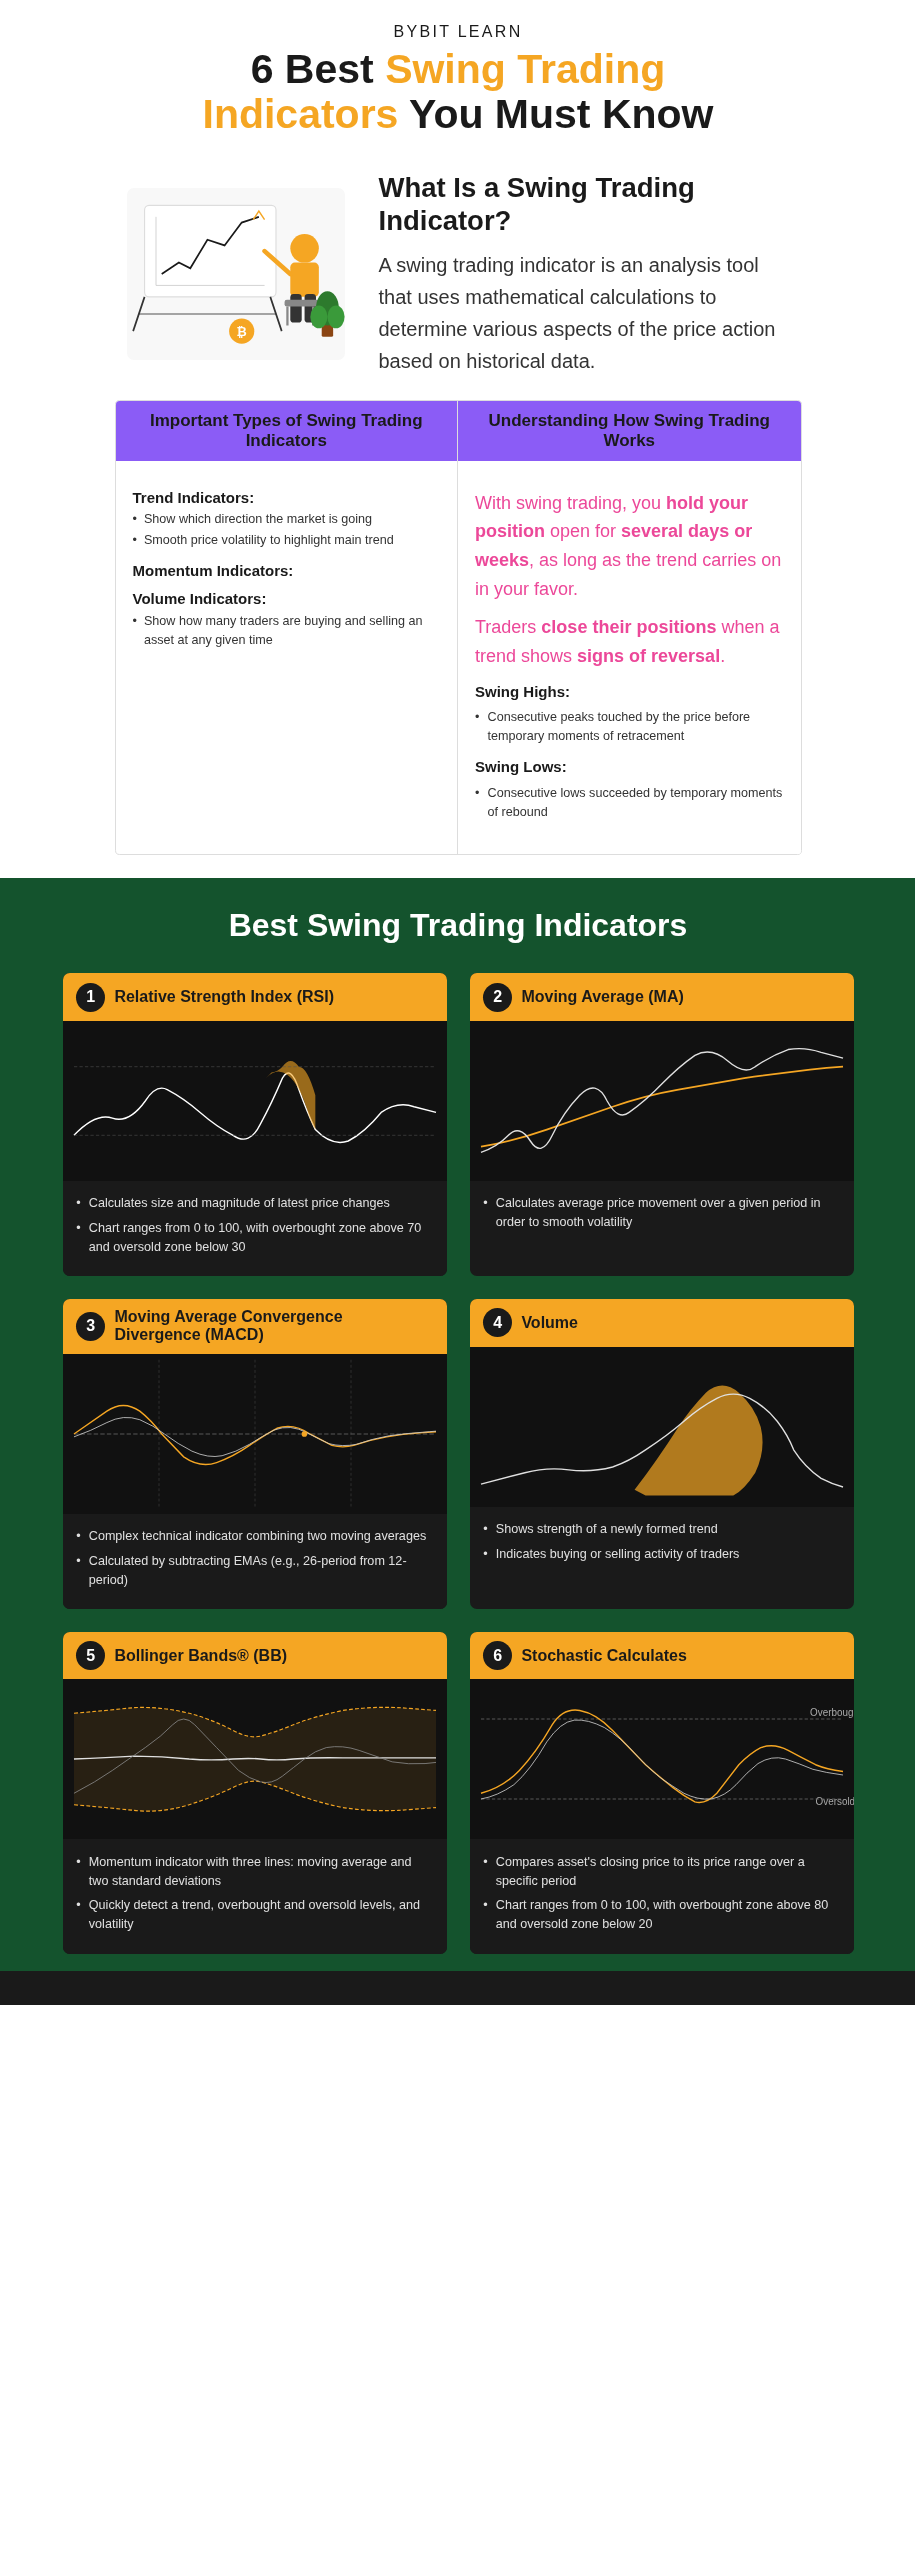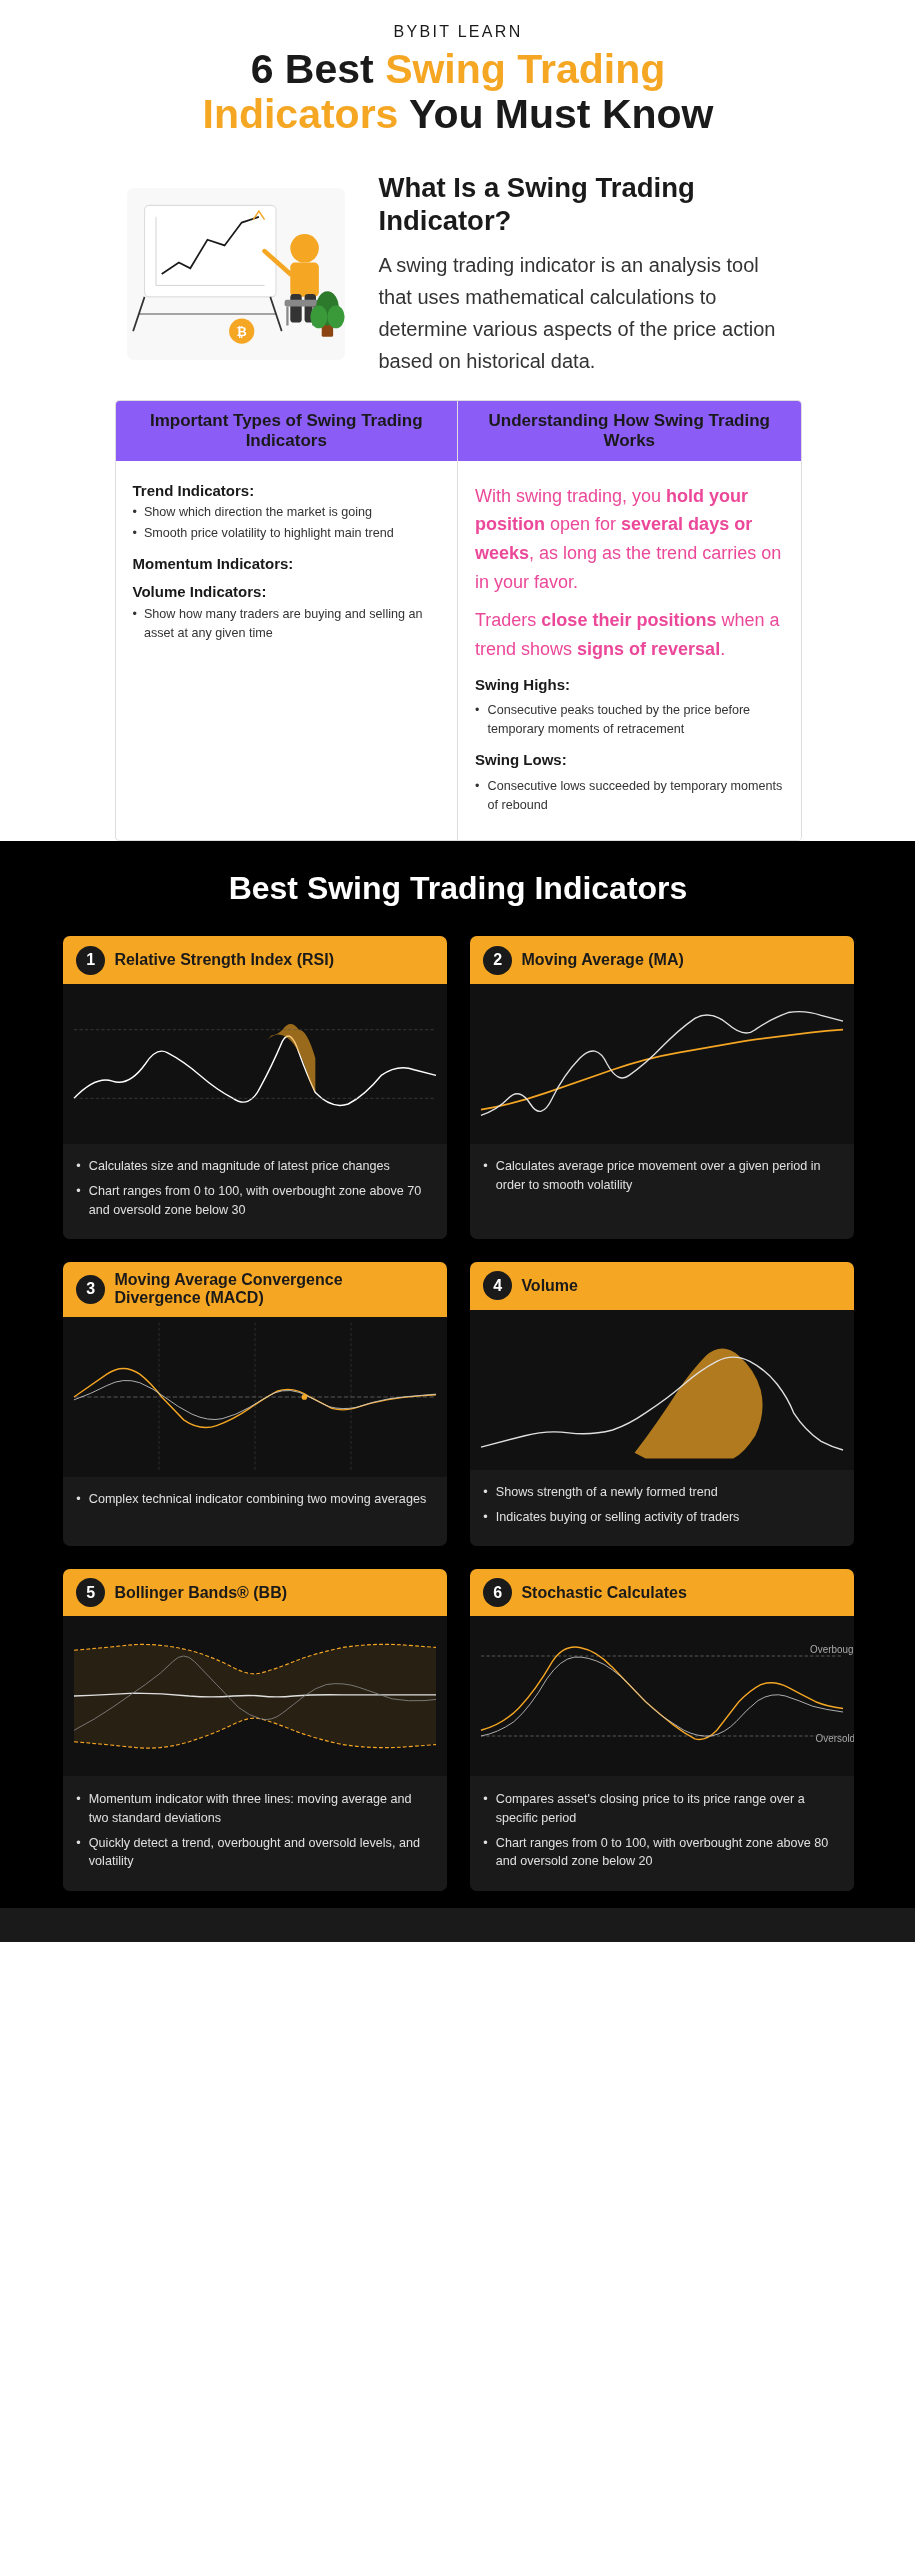--- a/index.html
+++ b/index.html
@@ -92,21 +92,21 @@
       background: #8b5cf6;
       padding: 10px 17px;
       text-align: center;
     }
     .info-col-header h3 {
       font-size: 17px;
       font-weight: 900;
       color: #1a1a1a;
     }
     .info-col-body {
-      padding: 21px 17px;
+      padding: 28px 17px;
       background: #fff;
       min-height: 172px;
     }
     .info-col-body .indicator-type {
       margin-bottom: 11.4px;
     }
     .info-col-body .indicator-type h4 {
       font-size: 15px;
       font-weight: 900;
       color: #1a1a1a;
@@ -142,22 +142,23 @@
     .info-col-body .swing-heading {
       font-size: 15px;
       font-weight: 900;
       color: #1a1a1a;
       margin-bottom: 4.6px;
       margin-top: 9.2px;
     }
 
     
     .best-section {
-      background: #000000;
+      background: #14532d;
       padding: 29px 0 17px;
+      margin-top: 23px;
     }
     .best-section h2 {
       text-align: center;
       font-size: 32px;
       font-weight: 900;
       color: #fff;
       margin-bottom: 29px;
     }
 
     .indicators-grid {
@@ -426,20 +427,21 @@
           <path d="M20,140 Q50,120 80,100 Q110,80 140,100 Q160,115 180,140 Q200,160 220,180 Q250,200 280,190 Q310,180 340,160 Q370,140 390,130 Q420,120 450,140 Q470,150 490,160 Q510,165 530,160 Q560,150 590,145 Q620,140 650,138 Q665,137 680,136" fill="none" stroke="#f5a623" stroke-width="2.5"></path>
 
           <path d="M20,145 Q50,135 80,120 Q110,105 140,115 Q165,125 185,140 Q210,158 235,170 Q265,183 290,178 Q315,172 340,158 Q365,143 385,133 Q415,122 445,138 Q465,148 485,157 Q510,163 535,158 Q565,148 595,143 Q625,139 655,137 Q668,136 680,135" fill="none" stroke="#ccc" stroke-width="1.5"></path>
 
           <circle cx="440" cy="140" r="5" fill="#f5a623"></circle>
         </svg>
       </div>
       <div class="indicator-desc">
         <ul>
           <li>Complex technical indicator combining two moving averages</li>
+          <li>Calculated by subtracting EMAs (e.g., 26-period from 12-period)</li>
         </ul>
       </div>
     </div>
 
     <div class="indicator-card">
       <div class="indicator-card-header">
         <div class="indicator-number">4</div>
         <div class="indicator-title">Volume</div>
       </div>
       <div class="indicator-chart">

